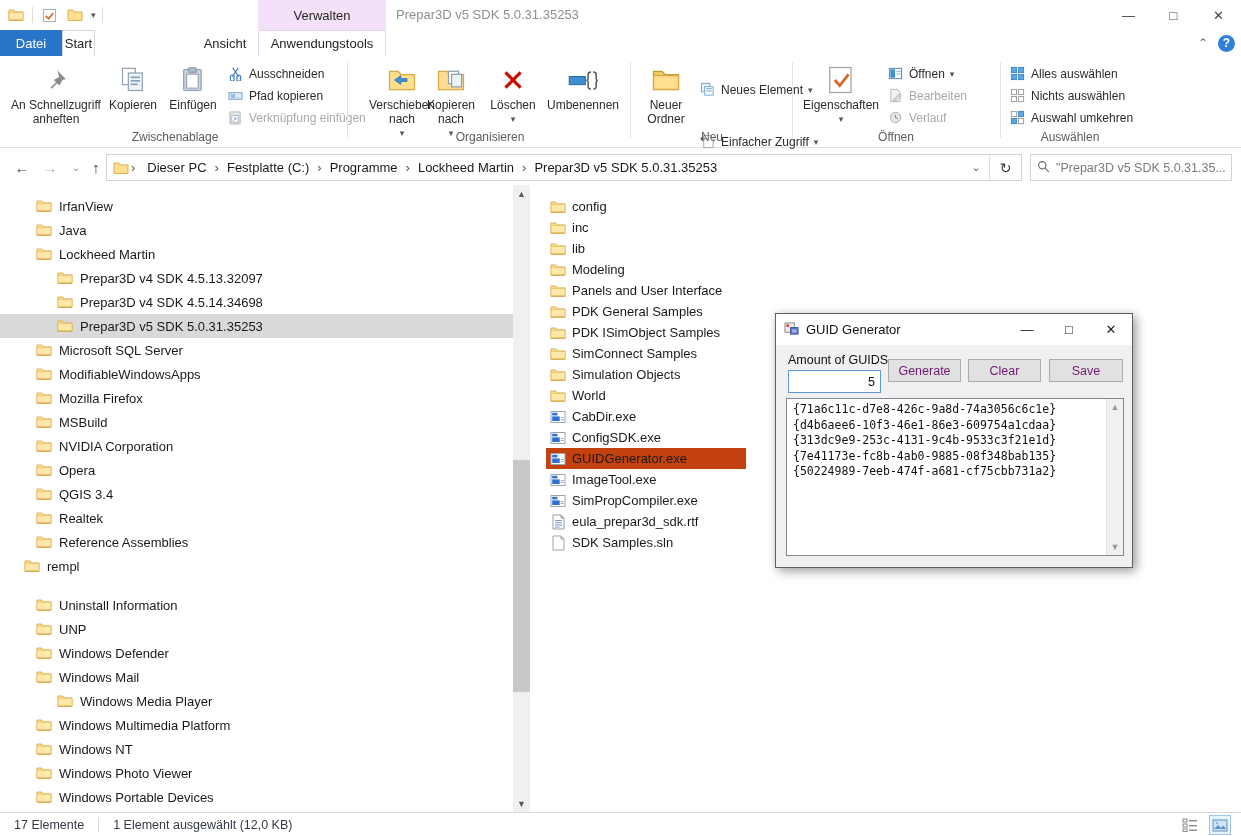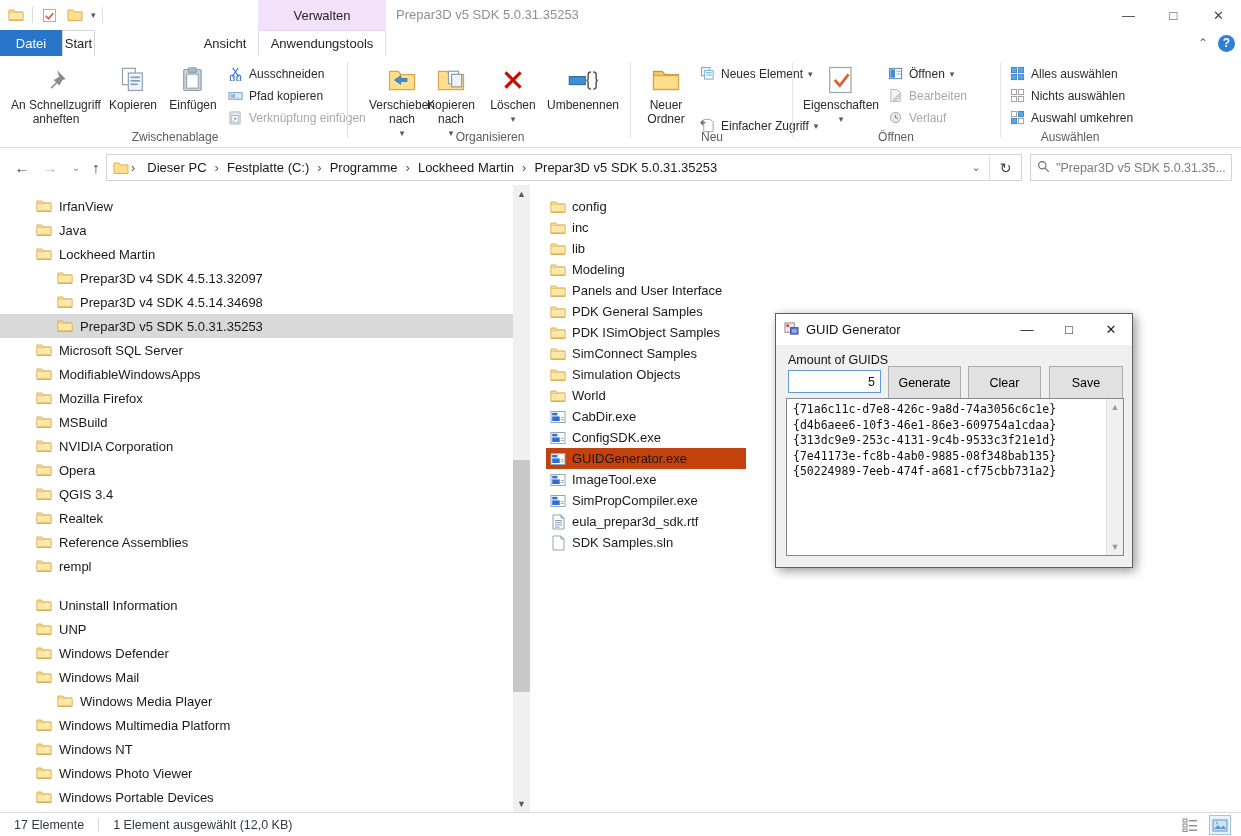--- a/index.html
+++ b/index.html
@@ -96,22 +96,22 @@
     background:#f0f0f0; border:1px solid #5f5f5f; box-shadow:3px 3px 10px rgba(0,0,0,.4); z-index:10; }
   .dlg-title { position:absolute; left:0; top:0; width:100%; height:31px; background:#fff;
     display:flex; align-items:center; padding-left:8px; gap:7px; font-size:13px; color:#111; }
   .dlg-controls { position:absolute; right:0; top:0; height:31px; display:flex; }
   .dlg-btnwin { width:42px; height:31px; display:flex; align-items:center; justify-content:center;
     color:#222; font-size:13px; }
   .dlg-label { position:absolute; left:12px; top:39px; font-size:12.5px; color:#111; }
   .dlg-input { position:absolute; left:12px; top:56px; width:93px; height:23px;
     border:1px solid #5e9bd8; background:#fff; text-align:right; padding-right:5px;
     font-size:12.5px; font-family:"Liberation Sans", sans-serif; color:#111; }
-  .dlg-btn { position:absolute; top:52px; height:34px; background:#e1e1e1; border:1px solid #adadad;
-    font-size:12.5px; color:#000000; display:flex; align-items:center; justify-content:center; }
+  .dlg-btn { position:absolute; top:45px; height:23px; background:#e1e1e1; border:1px solid #adadad;
+    font-size:12.5px; color:#701a75; display:flex; align-items:center; justify-content:center; }
   .guid-box { position:absolute; left:10px; top:84px; width:338px; height:158px;
     background:#fff; border:1px solid #828790; }
   .guid-text { position:absolute; left:0; top:0; right:17px; bottom:0; padding:3px 6px;
     font-family:"DejaVu Sans Mono", monospace; font-size:11.5px; line-height:15.5px;
     color:#111; white-space:pre; overflow:hidden; }
   .guid-scroll { position:absolute; right:0; top:0; width:17px; height:100%; background:#f0f0f0;
     border-left:1px solid #e2e2e2; }
   .gs-arrow { position:absolute; left:0; width:16px; height:16px; display:flex; align-items:center;
     justify-content:center; color:#9a9a9a; font-size:9px; }
 </style>
@@ -272,21 +272,21 @@
 
     <div class="bigbtn" style="left:638px; width:56px;">
       <span class="bicon">
           <svg width="30" height="28" viewBox="0 0 24 22">
             <path d="M2 4h7l2 2.6H22v12H2z" fill="#f0c861" stroke="#c79a33"></path>
             <path d="M2 7.5h20v11H2z" fill="#ffdf8e" stroke="#d8a847"></path>
           </svg>
         </span>
       <span>Neuer Ordner</span>
     </div>
-    <div class="smallcol" style="left:700px; top:8px;gap:32px;">
+    <div class="smallcol" style="left:700px; top:24px;gap:32px;">
       <div class="smallbtn">
         <span class="icon16">
             <svg width="15" height="15" viewBox="0 0 16 16">
               <rect x="1.5" y="1.5" width="9" height="9" fill="#e8f2fa" stroke="#6aa7cf"></rect>
               <rect x="5" y="5" width="9" height="9" fill="#fff" stroke="#6aa7cf"></rect>
               <rect x="6.5" y="6.5" width="6" height="1.2" fill="#79b0d8"></rect>
               <rect x="6.5" y="9" width="6" height="1.2" fill="#79b0d8"></rect>
             </svg>
           </span>
         <span>Neues Element</span>
@@ -556,21 +556,21 @@
         </div>
         <div class="tree-row" style="padding-left: 36px;">
           <span class="icon16">
             <svg width="16" height="16" viewBox="0 0 16 16">
               <path d="M1 3h4.8l1.3 1.9H15v8.6H1z" fill="#ffdf8e" stroke="#d8a847" stroke-width=".9"></path>
               <path d="M1 5.4h14v7.1H1z" fill="#ffe8a9" stroke="#e3b95e" stroke-width=".7"></path>
             </svg>
           </span>
           <span>Reference Assemblies</span>
         </div>
-        <div class="tree-row" style="padding-left: 36px;">
+        <div class="tree-row" style="padding-left: 24px;">
           <span class="icon16">
             <svg width="16" height="16" viewBox="0 0 16 16">
               <path d="M1 3h4.8l1.3 1.9H15v8.6H1z" fill="#ffdf8e" stroke="#d8a847" stroke-width=".9"></path>
               <path d="M1 5.4h14v7.1H1z" fill="#ffe8a9" stroke="#e3b95e" stroke-width=".7"></path>
             </svg>
           </span>
           <span>rempl</span>
         </div>
         <div class="tree-row" style="padding-left: 36px; margin-top: 15px;">
           <span class="icon16">

